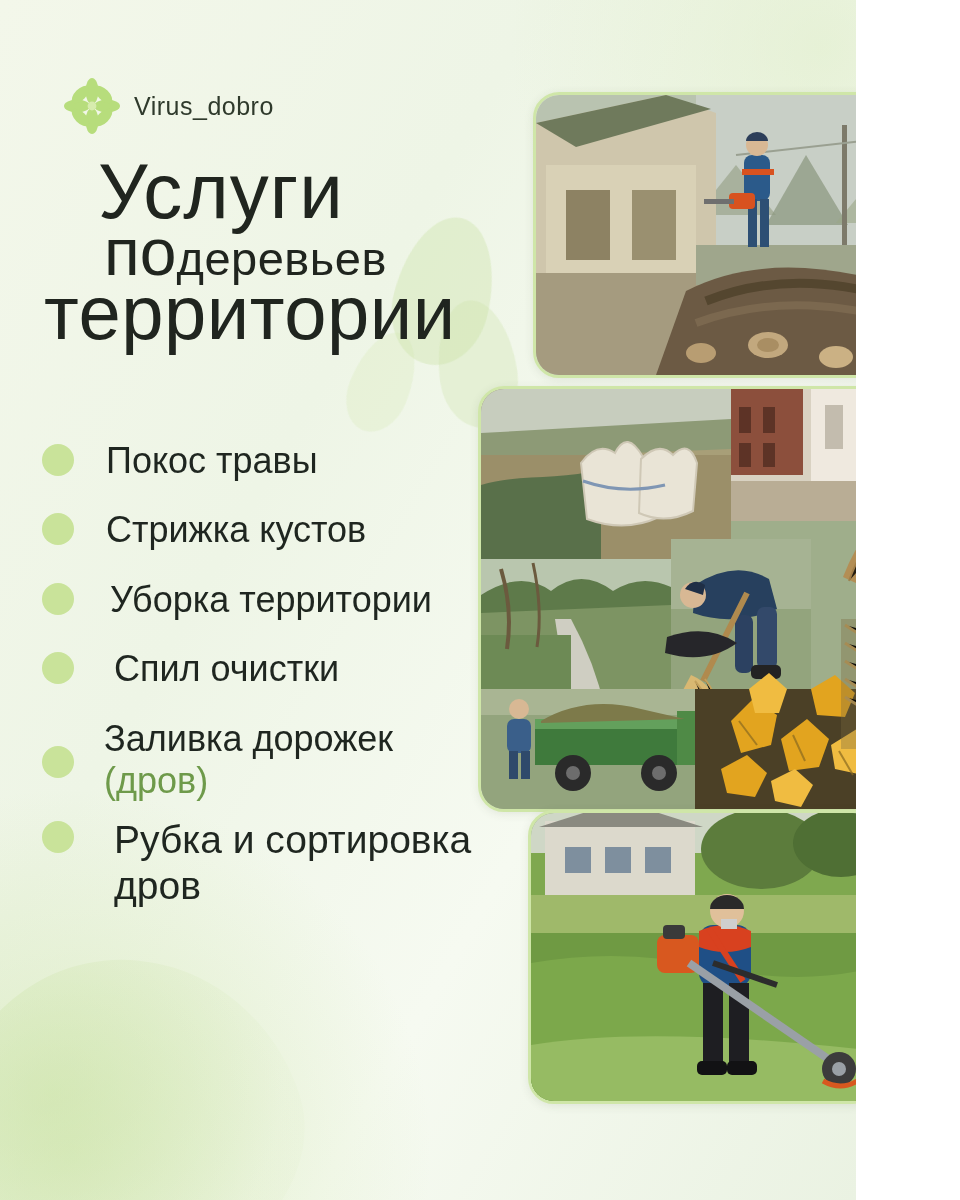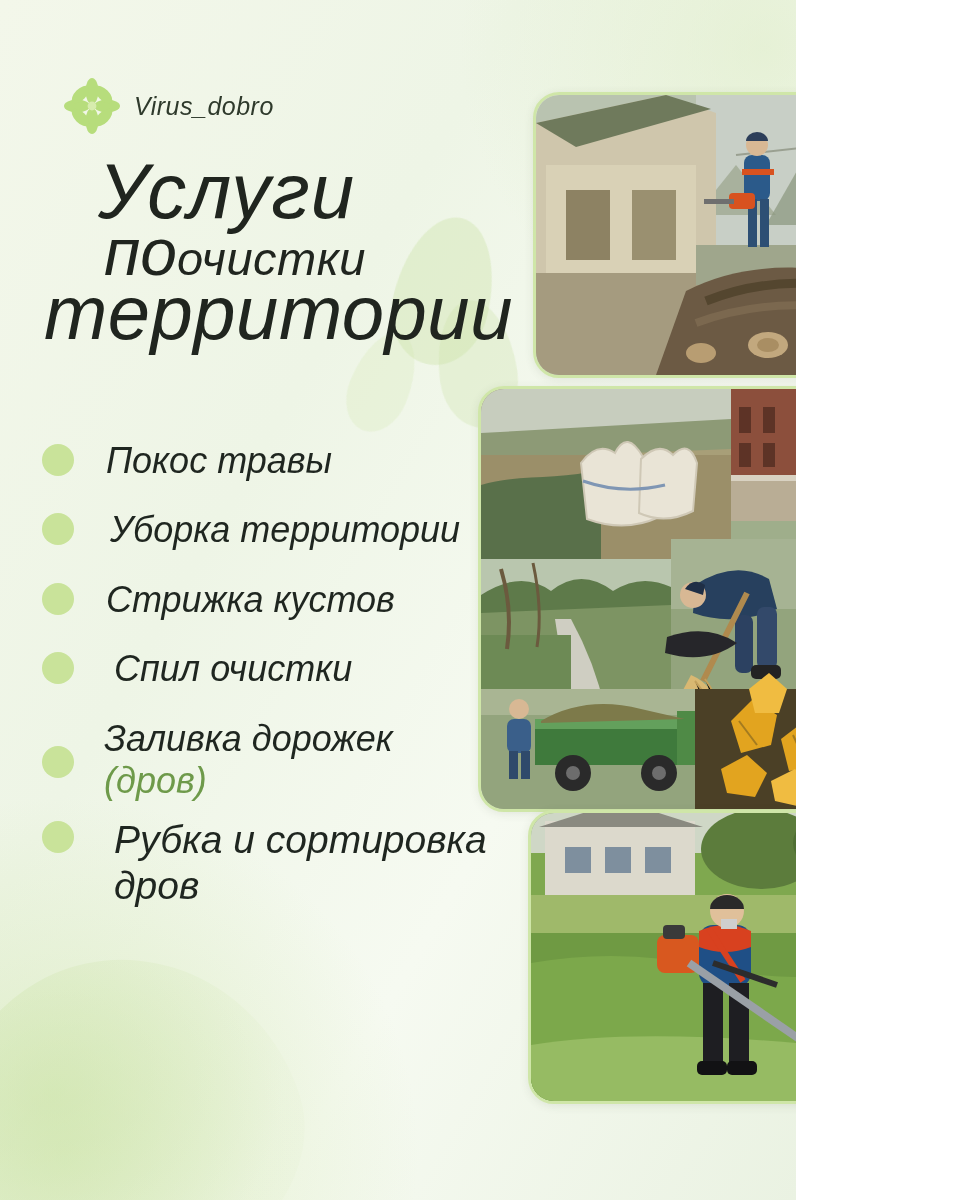--- a/index.html
+++ b/index.html
@@ -9,28 +9,27 @@
   body {
     width: 960px;
     height: 1200px;
     font-family: "Liberation Sans", sans-serif;
     background: #ffffff;
     overflow: hidden;
   }
 
   .poster {
     position: relative;
-    width: 796px;
+    width: 856px;
     height: 1200px;
     background:
       radial-gradient(circle at 8% 96%, rgba(205,228,166,0.55) 0%, rgba(205,228,166,0.0) 26%),
       radial-gradient(circle at 96% 4%, rgba(214,232,186,0.45) 0%, rgba(214,232,186,0.0) 22%),
       linear-gradient(120deg, #f3f7ea 0%, #eef5e6 35%, #f6faf1 65%, #eaf2e2 100%);
     overflow: hidden;
-    font-style: italic;
   }
 
   
   .blob {
     position: absolute;
     border-radius: 50% 50% 50% 50% / 60% 60% 40% 40%;
     background: rgba(203,226,166,0.38);
     filter: blur(0.2px);
   }
   .blob.b1 { left: 396px; top: 216px; width: 96px; height: 150px; transform: rotate(14deg); }
@@ -197,39 +196,39 @@
           <ellipse cx="16.5" cy="39.5" rx="5.6" ry="11" transform="rotate(-45 16.5 39.5)"></ellipse>
         </g>
         <circle cx="28" cy="28" r="4.4" fill="#d7ecae"></circle>
       </svg>
     </span>
     <span class="brand-name">Virus_dobro</span>
   </div>
 
   <div class="headline">
     <span class="l1">Услуги</span>
-    <span class="l2"><span>по</span><span class="small">очистки</span></span>
+    <span class="l2"><span>по</span><span class="small">деревьев</span></span>
     <span class="l3">территории</span>
   </div>
 
   <div class="services">
 
     <div class="service-row r1">
       <span class="dot"></span>
       <span class="service-text">Покос травы</span>
     </div>
 
+    <div class="service-row r2">
+      <span class="dot"></span>
+      <span class="service-text">Стрижка кустов</span>
+    </div>
+
     <div class="service-row r3">
       <span class="dot"></span>
       <span class="service-text">Уборка территории</span>
-    </div>
-
-    <div class="service-row r2">
-      <span class="dot"></span>
-      <span class="service-text">Стрижка кустов</span>
     </div>
 
     <div class="service-row r4">
       <span class="dot"></span>
       <span class="service-text">Спил очистки</span>
     </div>
 
     <div class="service-row r5">
       <span class="dot"></span>
       <span class="service-text"><span>Заливка дорожек</span><br><span class="accent">(дров)</span></span>

